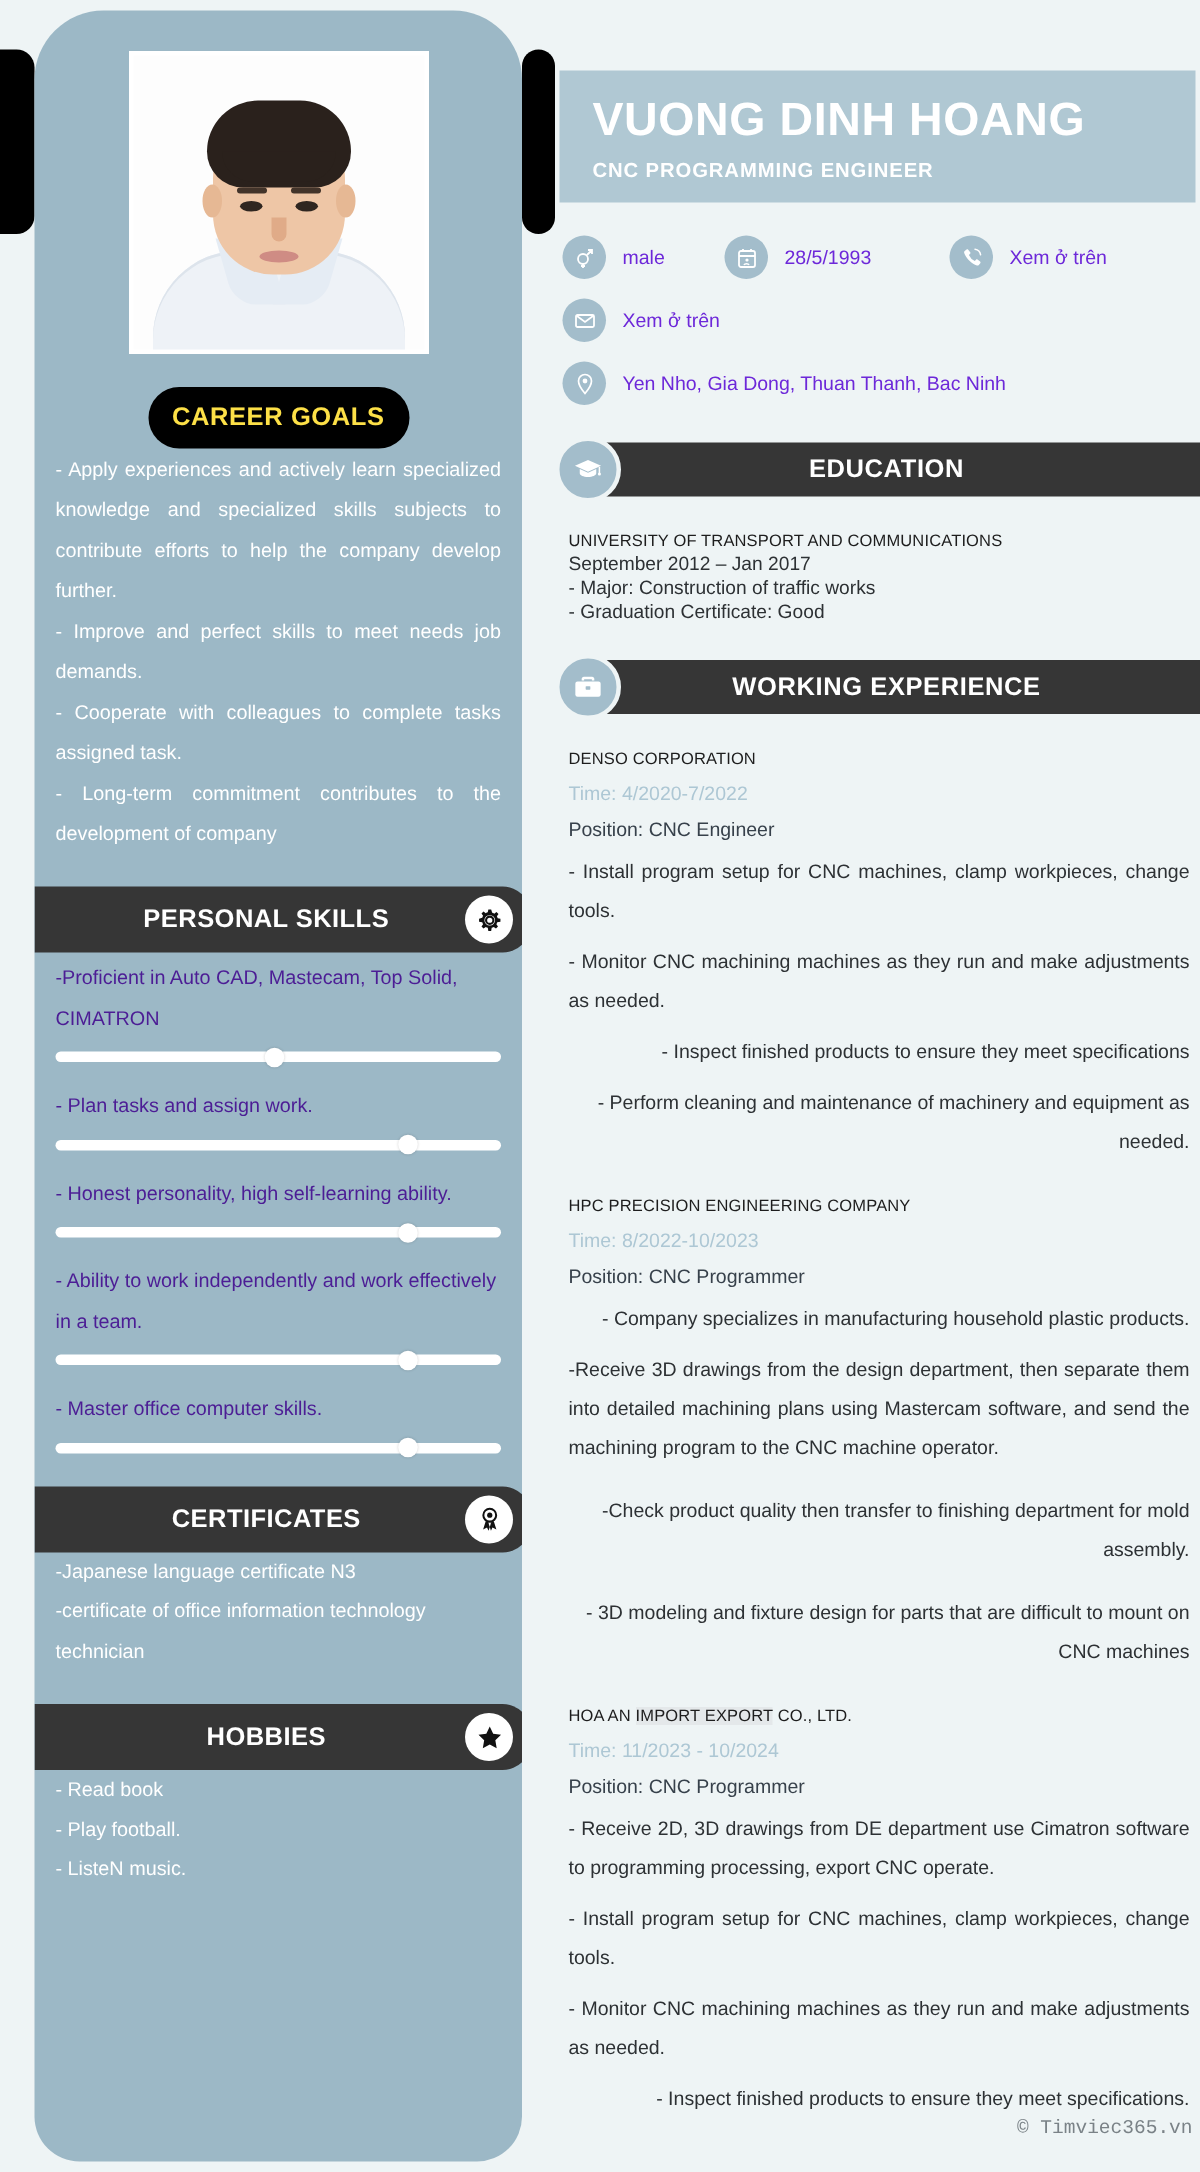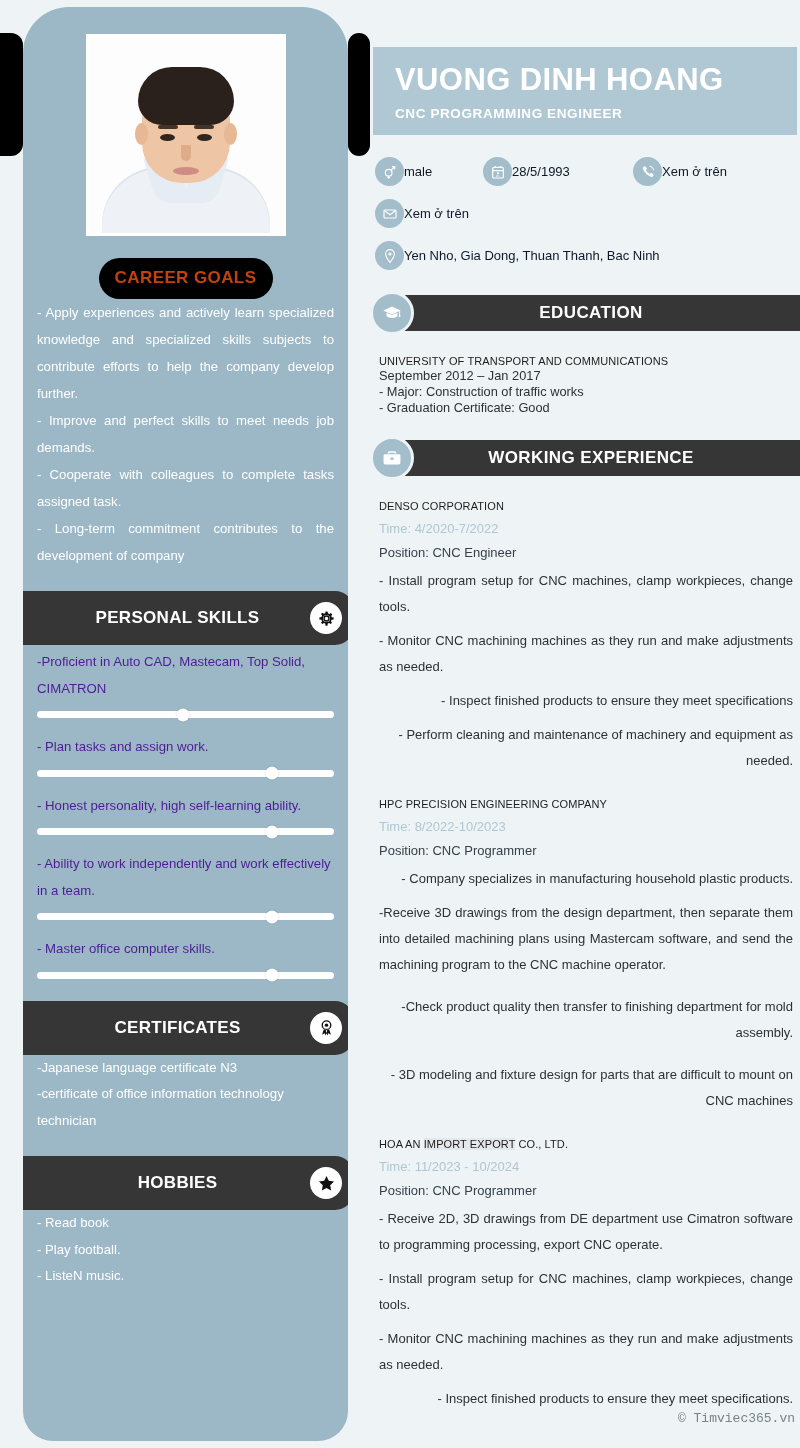--- a/index.html
+++ b/index.html
@@ -173,21 +173,21 @@
     background: #cf8c84;
     border-radius: 50%;
   }
 
   
   .career-pill {
     display: block;
     margin: 22px auto 0 auto;
     width: 174px;
     background: #000;
-    color: #c2410c;
+    color: #fde047;
     text-align: center;
     font-size: 17px;
     font-weight: bold;
     letter-spacing: .4px;
     padding: 10px 0 11px 0;
     border-radius: 22px;
   }
 
   .side-body {
     padding: 0 14px;
@@ -197,21 +197,21 @@
     font-size: 13.2px;
     line-height: 27px;
     text-align: justify;
   }
 
   
   .side-bar-head {
     position: relative;
     margin: 22px 0 0 -14px;
     width: 331px;
-    height: 54px;
+    height: 44px;
     background: #363636;
     border-radius: 0 19px 19px 0;
     display: flex;
     align-items: center;
     justify-content: center;
   }
   .side-bar-head .title {
     color: #fff;
     font-size: 17px;
     font-weight: bold;
@@ -305,22 +305,23 @@
     width: 29px;
     height: 29px;
     border-radius: 50%;
     background: #a3bdcb;
     display: flex;
     align-items: center;
     justify-content: center;
     flex: none;
   }
   .c-text {
-    color: #0f172a;
+    color: #6d28d9;
     font-size: 13px;
+    margin-left: 11px;
   }
 
   
   .sec-head {
     position: relative;
     margin: 25px 0 0 12px;
     width: 418px;
     height: 36px;
     background: #363636;
     display: flex;

